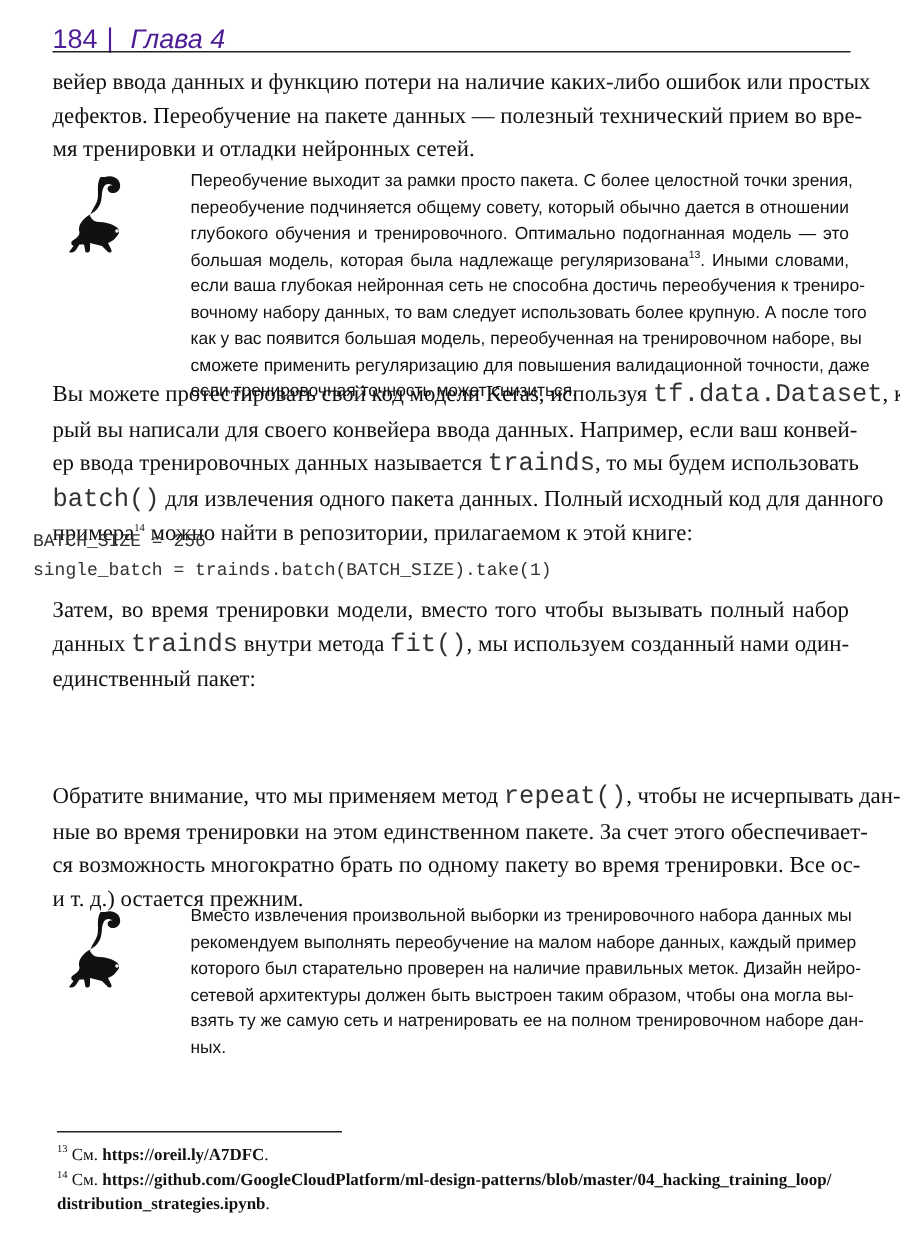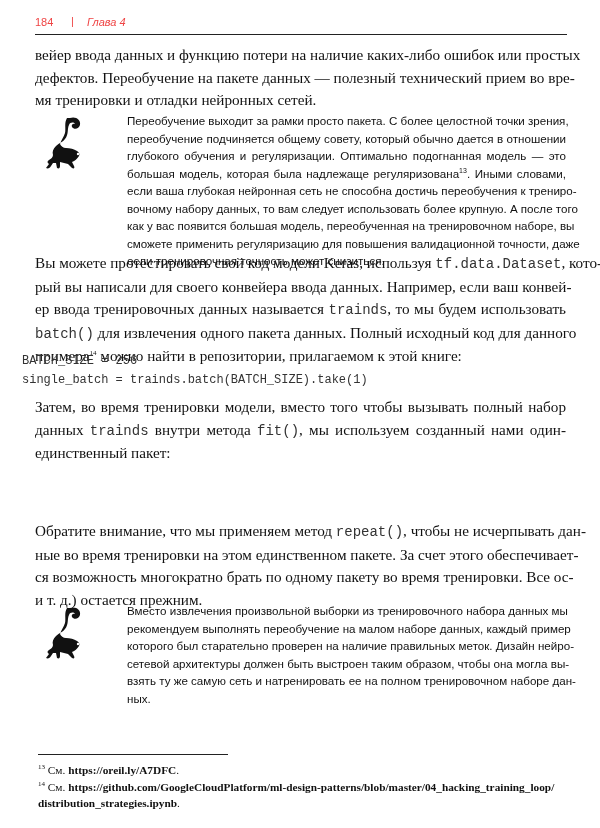--- a/index.html
+++ b/index.html
@@ -1,28 +1,28 @@
 <!DOCTYPE html>
 <html><head>
   <meta charset="utf-8">
   <style>
     html, body { margin: 0; padding: 0; background: #ffffff; }
     body { width: 600px; height: 828px; position: relative; overflow: hidden; color: #111; }
     .page { position: absolute; left: 0; top: 0; width: 600px; height: 828px; }
     .header { position: absolute; left: 35px; top: 14px; width: 530px; height: 22px;
-      font-family: "Liberation Sans", sans-serif; font-size: 11px; color: #ef4444; }
+      font-family: "Liberation Sans", sans-serif; font-size: 18px; color: #4c1d95; }
     .header .num { position: absolute; left: 0; top: 2px; }
     .header .sep { position: absolute; left: 36px; top: 1px; }
     .header .chap { position: absolute; left: 52px; top: 2px; font-style: italic; }
     .header-rule { position: absolute; left: 35px; top: 34px; width: 532px; height: 1px; background: #222; }
     .body-text { font-family: "Liberation Serif", serif; font-size: 15.2px; line-height: 22.5px;
       text-align: justify; position: absolute; left: 35px; width: 531px; margin: 0; }
     .body-text .line { display: block; text-align: justify; text-align-last: justify; white-space: nowrap; }
     .body-text .line.last { text-align-last: left; }
-    .code-inline { font-family: "Liberation Mono", monospace; font-size: 14px; color: #333; }
+    .code-inline { font-family: "Liberation Mono", monospace; font-size: 17px; color: #333; }
     .code-block { position: absolute; left: 22px; font-family: "Liberation Mono", monospace;
       font-size: 12px; line-height: 18.5px; color: #333; margin: 0; white-space: pre; }
     .note { position: absolute; left: 35px; width: 531px; }
     .note .icon { position: absolute; left: 5px; top: 4px; width: 48px; height: 56px; }
     .note .text { position: absolute; left: 92px; width: 439px; font-family: "Liberation Sans", sans-serif;
       font-size: 11.6px; line-height: 17.5px; color: #111; }
     .note .text .line { display: block; text-align: justify; text-align-last: justify; white-space: nowrap; }
     .note .text .line.last { text-align-last: left; }
     sup { font-size: 7px; vertical-align: super; line-height: 0; }
     .fn-rule { position: absolute; left: 38px; top: 754px; width: 190px; height: 1px; background: #222; }
@@ -50,21 +50,21 @@
   </div>
 
   <div class="note" style="top:112px; height:130px;">
     <svg class="icon" viewBox="0 0 48 56">
       <path fill="#111" d="M30 2c6-2 11 2 10 7-1 4-6 5-8 2-1-2 1-4 3-3-1-2-5-2-6 1-2 4 0 9-4 14-2 3-6 4-9 7-3 3-4 6-3 9 0 2-2 4-4 5-2 1-2 3 0 4l-3 4c2 1 4 0 5-2l2-3 3 0 1 5c2 1 3 0 3-2l0-4 8 2 4 4c2 1 3 0 2-2l-2-4c3-1 5-3 7-6 1-2 0-4-2-5-3-2-7-3-11-3-3 0-5-2-6-4 1-4 4-7 5-11 1-5-1-10 2-15z"></path>
       <circle cx="38" cy="38" r="1.2" fill="#fff"></circle>
     </svg>
     <div class="text" style="top:0;">
       <span class="line">Переобучение выходит за рамки просто пакета. С более целостной точки зрения,</span>
       <span class="line">переобучение подчиняется общему совету, который обычно дается в отношении</span>
-      <span class="line">глубокого обучения и регуляризации. Оптимально подогнанная модель — это</span>
+      <span class="line">глубокого обучения и тренировочного. Оптимально подогнанная модель — это</span>
       <span class="line"><span>большая модель, которая была надлежаще регуляризована</span><sup>13</sup><span>. Иными словами,</span></span>
       <span class="line">если ваша глубокая нейронная сеть не способна достичь переобучения к трениро-</span>
       <span class="line">вочному набору данных, то вам следует использовать более крупную. А после того</span>
       <span class="line">как у вас появится большая модель, переобученная на тренировочном наборе, вы</span>
       <span class="line">сможете применить регуляризацию для повышения валидационной точности, даже</span>
       <span class="line last">если тренировочная точность может снизиться.</span>
     </div>
   </div>
 
   <div class="body-text" style="top:252px;">

